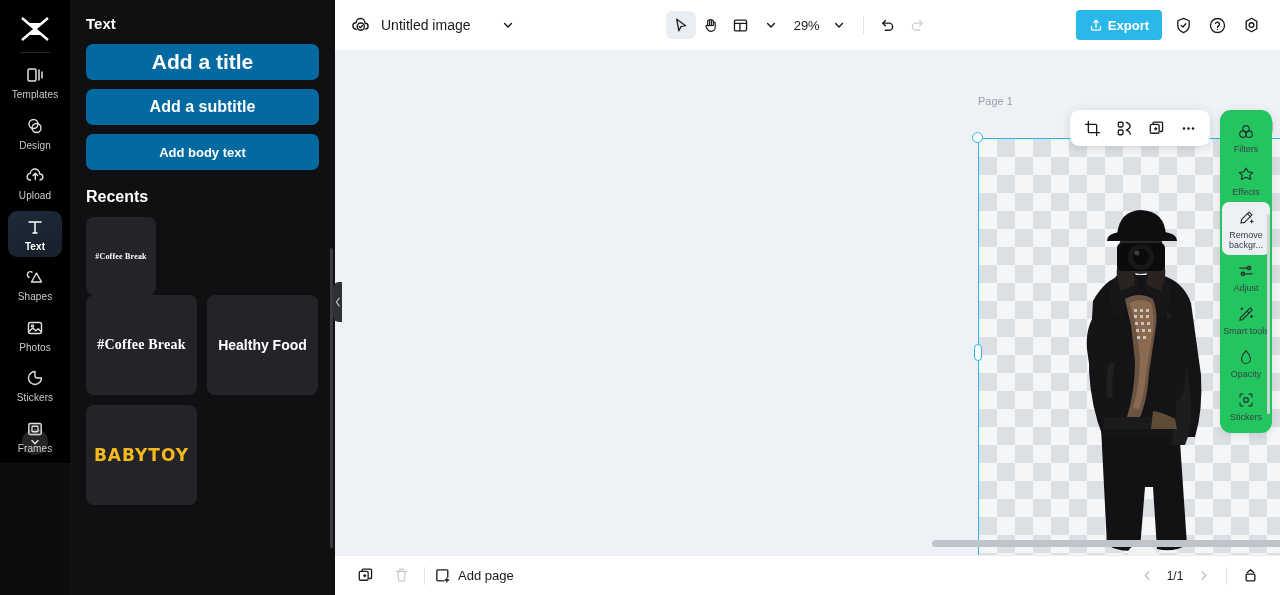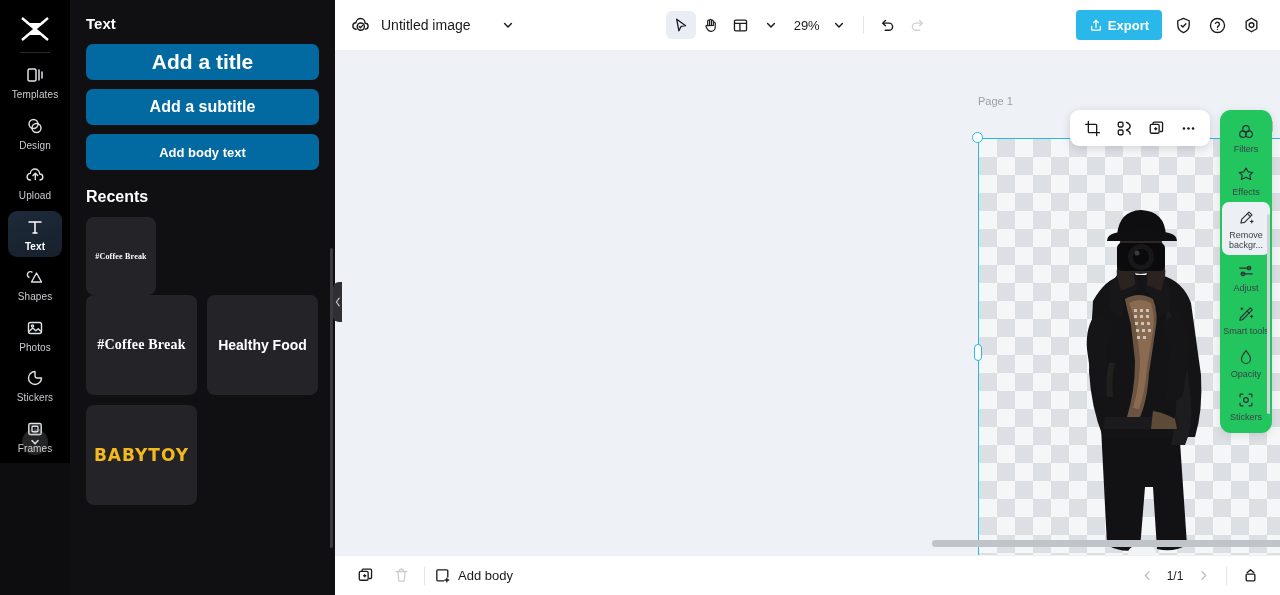--- a/index.html
+++ b/index.html
@@ -599,21 +599,21 @@
         </svg>
       </span>
       <span class="tb-sep"></span>
       <span class="addpage">
         <span style="display:flex;">
           <svg width="17" height="17" viewBox="0 0 18 18" fill="none" stroke="#1a1a1a" stroke-width="1.4" stroke-linecap="round" stroke-linejoin="round">
             <path d="M14.6 10.6 V4 a1 1 0 00-1-1 H4 a1 1 0 00-1 1 v9.6 a1 1 0 001 1 h6.4"></path>
             <path d="M13.6 11.8 v4 M11.6 13.8 h4"></path>
           </svg>
         </span>
-        <span>Add body</span>
+        <span>Add page</span>
       </span>
 
       <div style="flex:1"></div>
 
       <span class="bb-ic">
         <svg width="13" height="13" viewBox="0 0 14 14" fill="none" stroke="#b8bdc4" stroke-width="1.4" stroke-linecap="round" stroke-linejoin="round">
           <path d="M8.6 2.8 L4.6 7 L8.6 11.2"></path>
         </svg>
       </span>
       <span class="pagenum">1/1</span>

